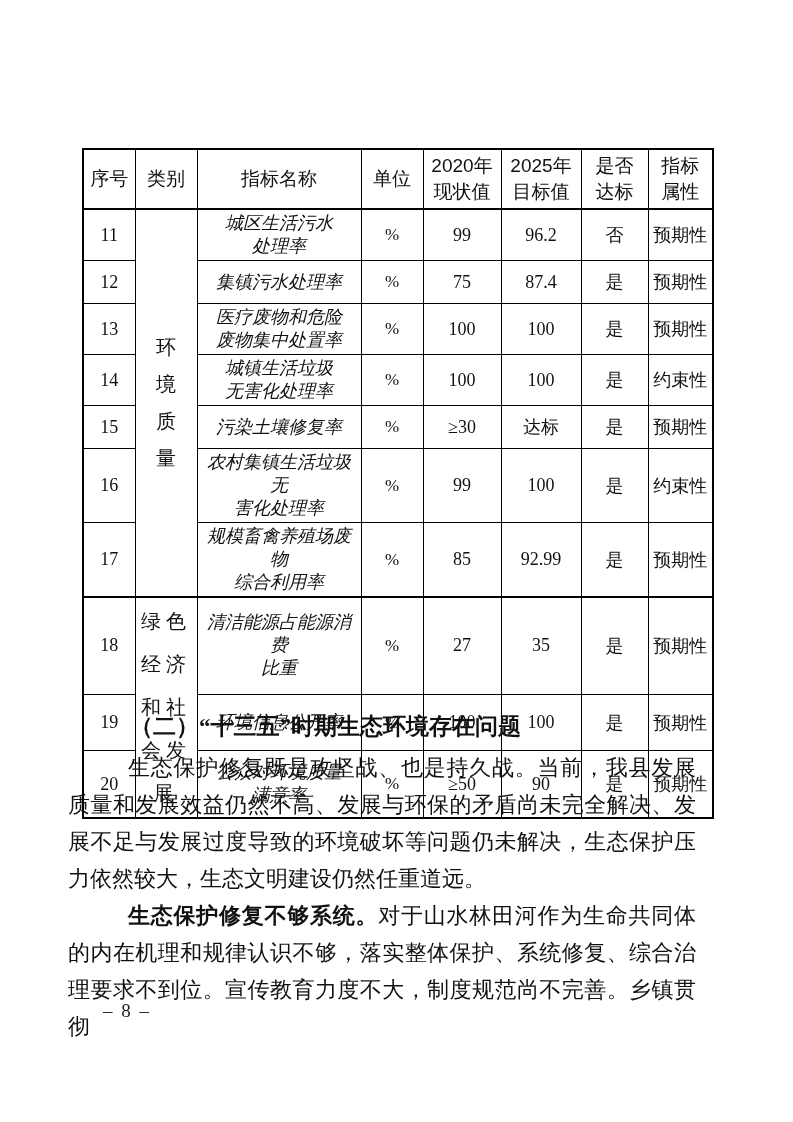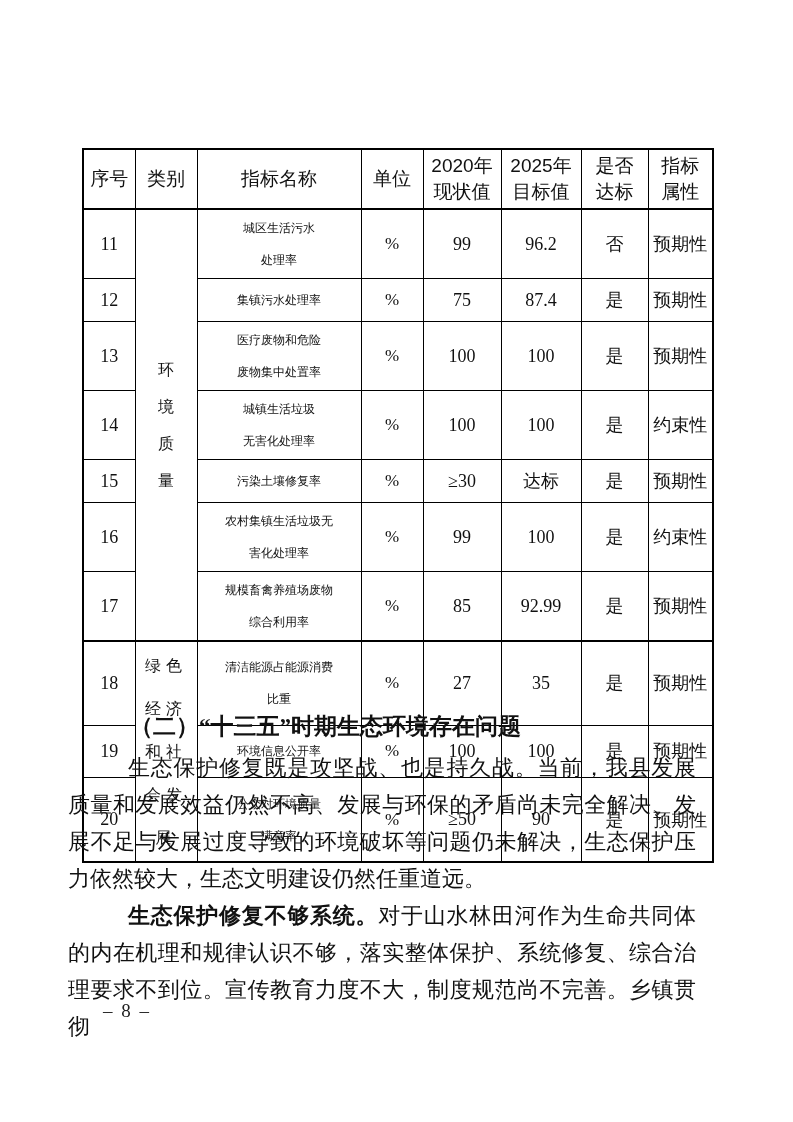--- a/index.html
+++ b/index.html
@@ -48,24 +48,24 @@
   table.indicators td {
     border: 1px solid #000;
     text-align: center;
     vertical-align: middle;
     height: 38px;
     padding: 2px 1px;
   }
   tr.group-start td { border-top: 2px solid #000; }
 
   .c-num  { font-size: 18px; font-family: "Liberation Serif", serif; }
-  .c-name { font-size: 12px; line-height: 32px; white-space: pre-line; }
+  .c-name { font-size: 18px; line-height: 23px; white-space: pre-line; font-style: italic; }
   .c-unit { font-size: 17px; }
   .c-met, .c-attr { font-size: 18px; }
-  .c-cat  { font-size: 16px; }
+  .c-cat  { font-size: 20px; }
   .cat-block { margin: 0 auto; text-align: center; }
   .cat-one { width: 22px; line-height: 37px; }
   .cat-two { width: 54px; line-height: 43px; letter-spacing: 5px; }
 
   
   .body-text {
     position: absolute;
     left: 68px;
     top: 710px;
     width: 628px;

